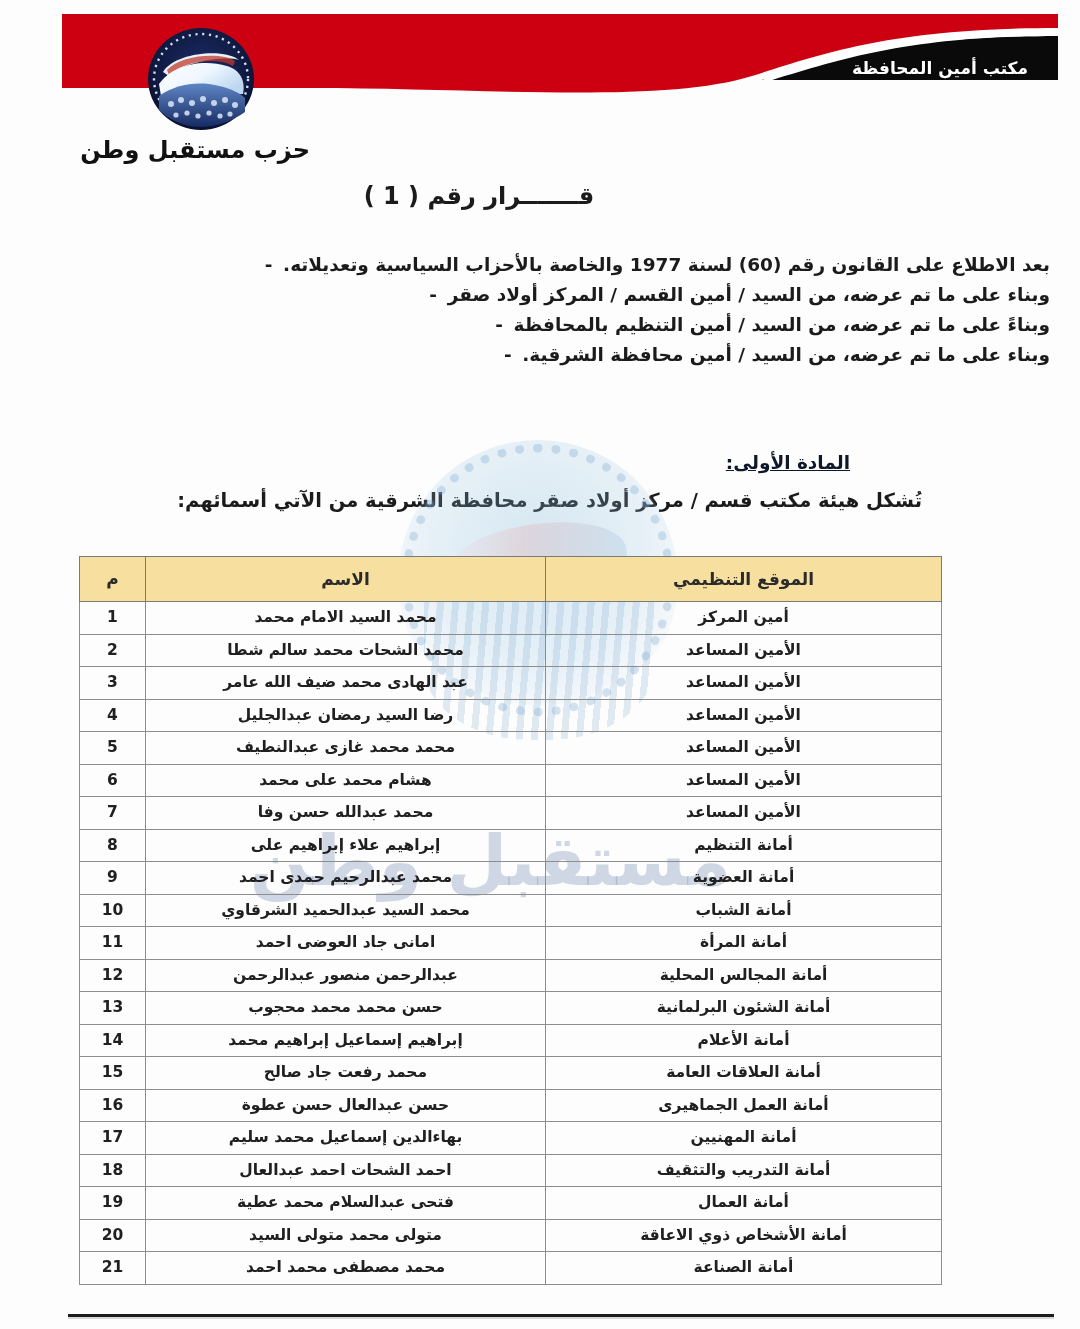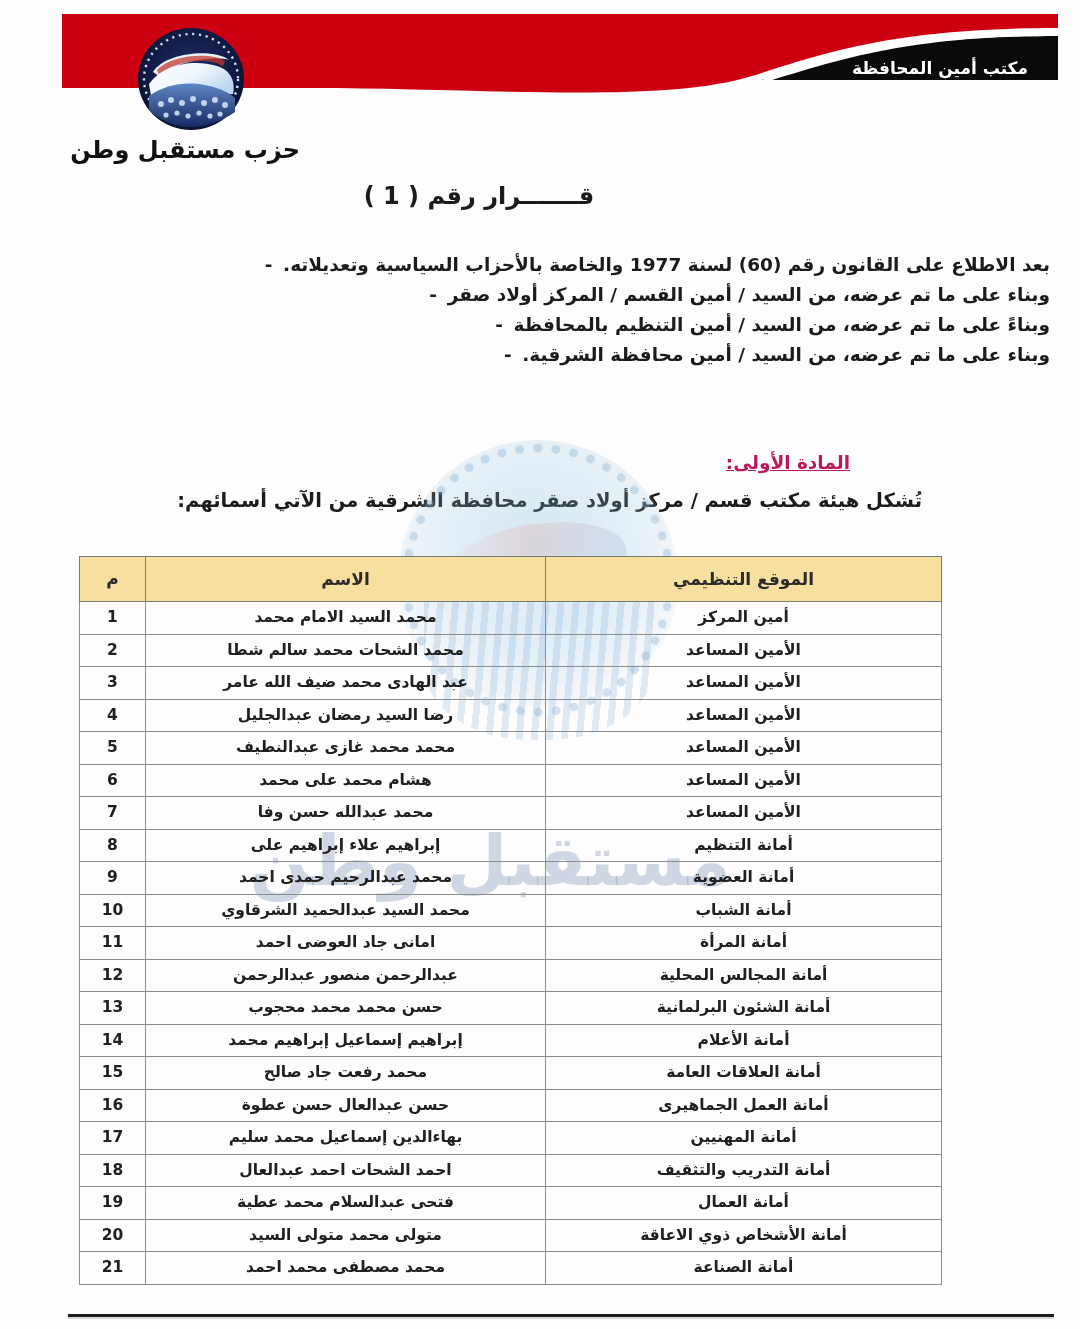--- a/index.html
+++ b/index.html
@@ -46,21 +46,21 @@
     font-weight: bold;
     letter-spacing: 0.5px;
     text-shadow: 0 0 2px rgba(0,0,0,.6);
     pointer-events: none;
   }
 
   
   .logo-wrap {
     position: absolute;
     top: 26px;
-    left: 82px;
+    left: 92px;
     width: 218px;
     height: 135px;
     text-align: right;
   }
   .logo-oval {
     position: relative;
     width: 108px;
     height: 106px;
     margin: 0 auto;
   }
@@ -121,21 +121,21 @@
   .p-i4 { padding-right: 180px; }
 
   
   .article-head {
     position: absolute;
     top: 452px;
     right: 230px;
     font-size: 18.5px;
     font-weight: bold;
     text-decoration: underline;
-    color: #be185d;
+    color: #0f172a;
   }
   .article-body {
     position: absolute;
     top: 489px;
     right: 158px;
     font-size: 19.5px;
     font-weight: bold;
     color: #1b1b1b;
     white-space: nowrap;
   }

